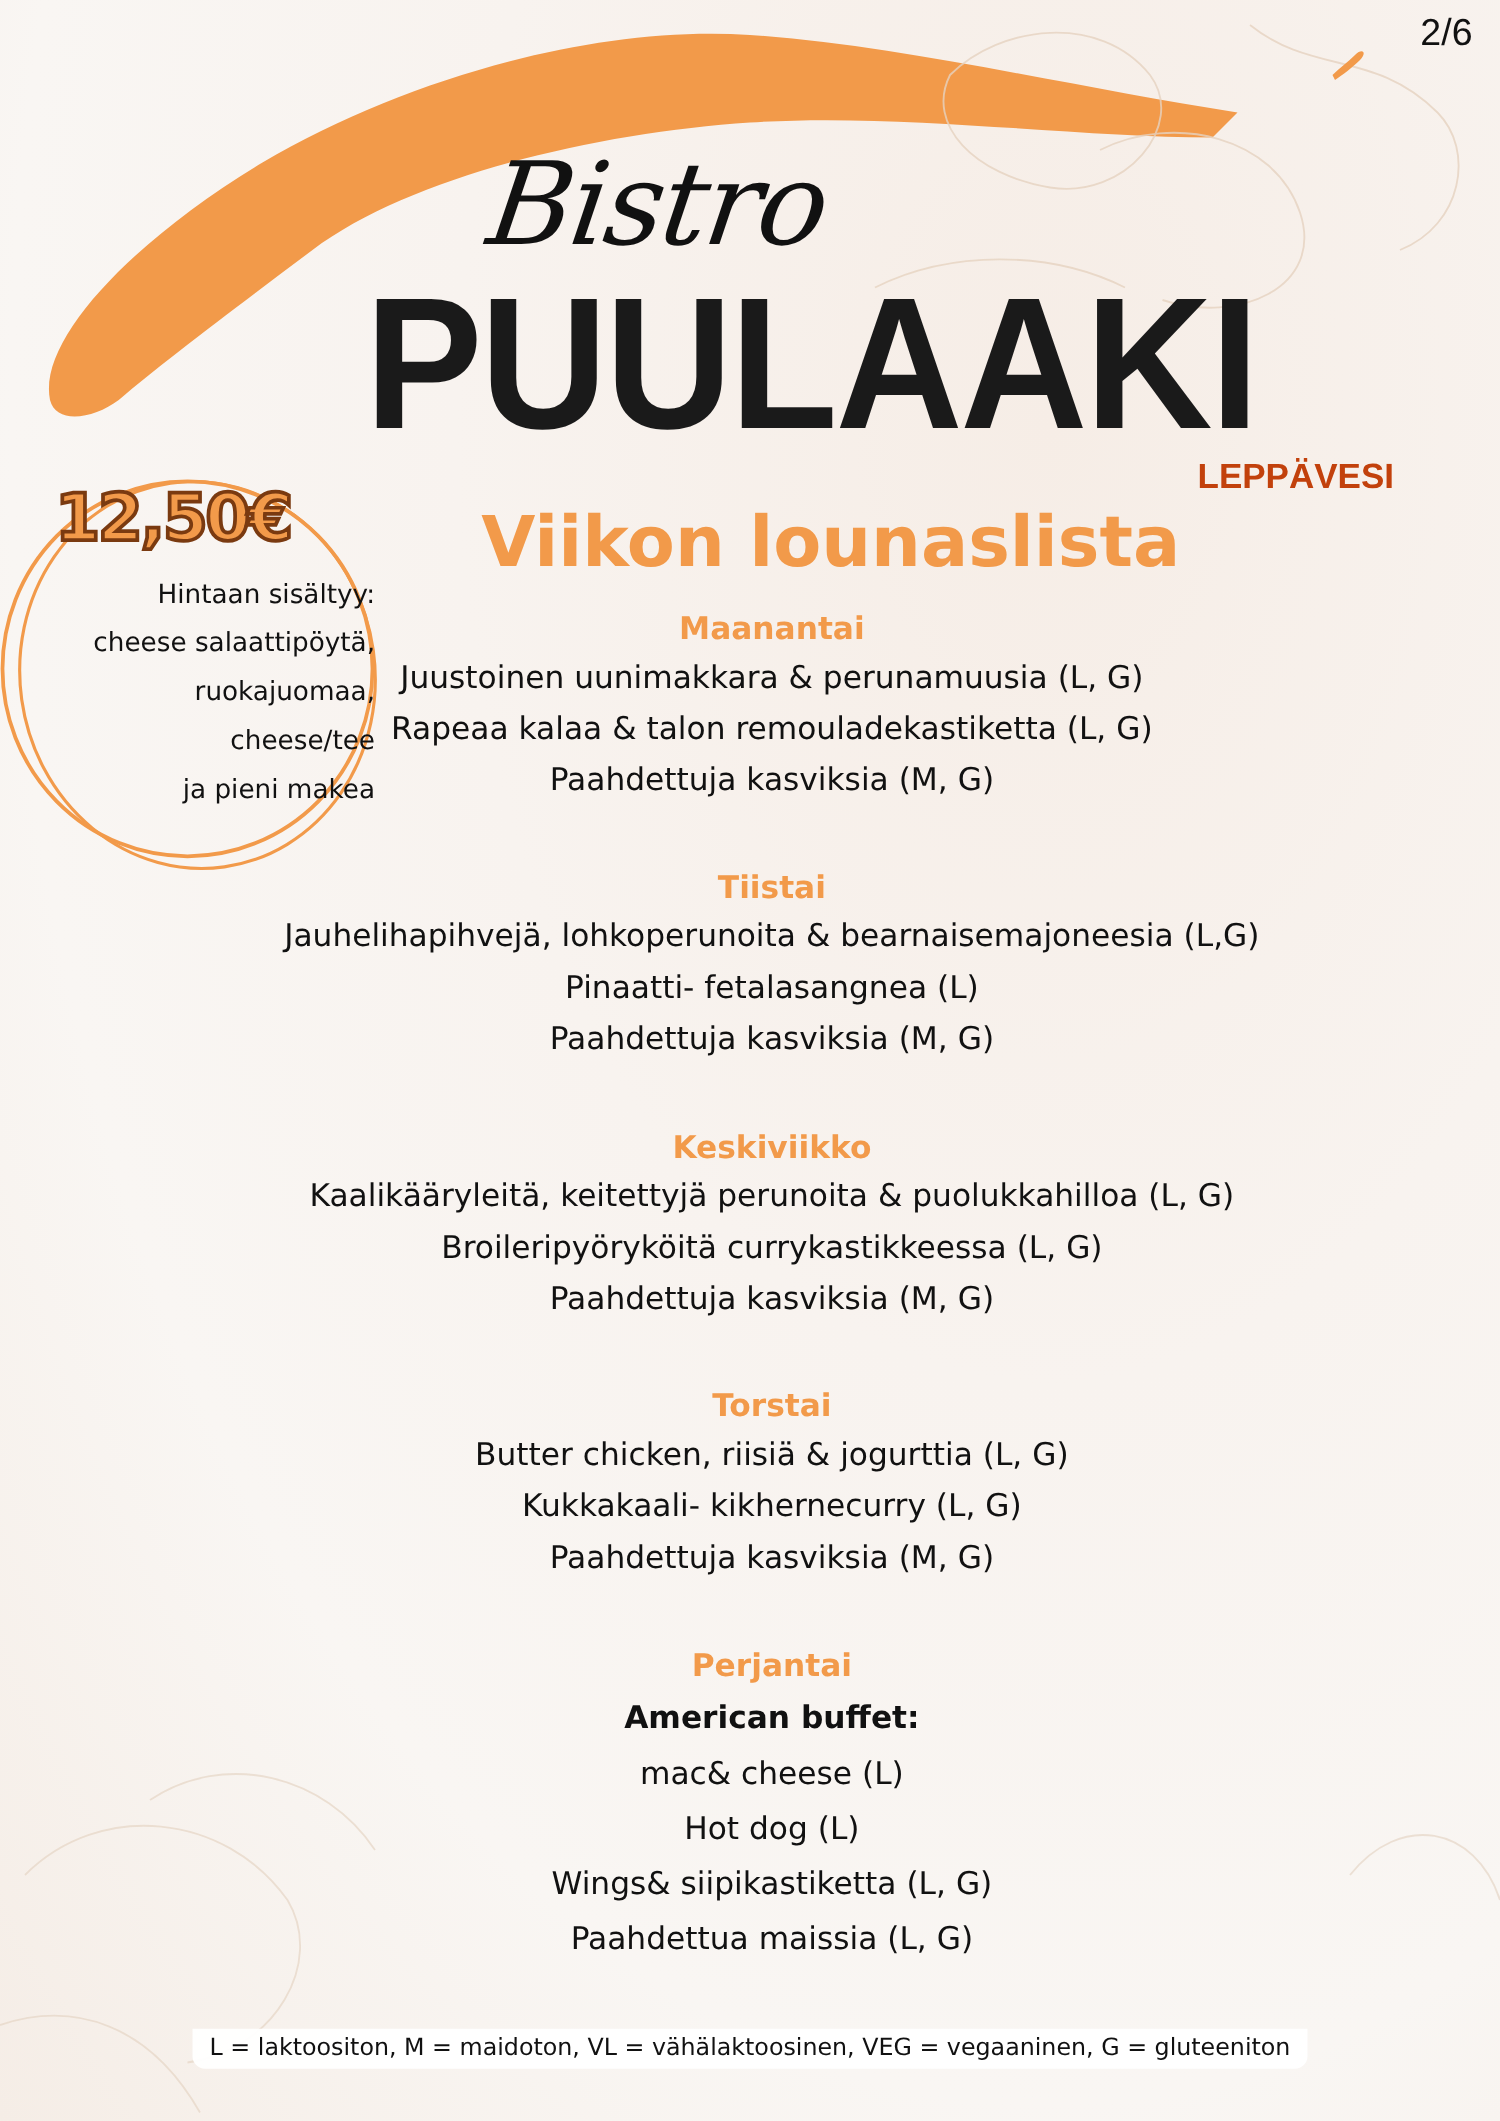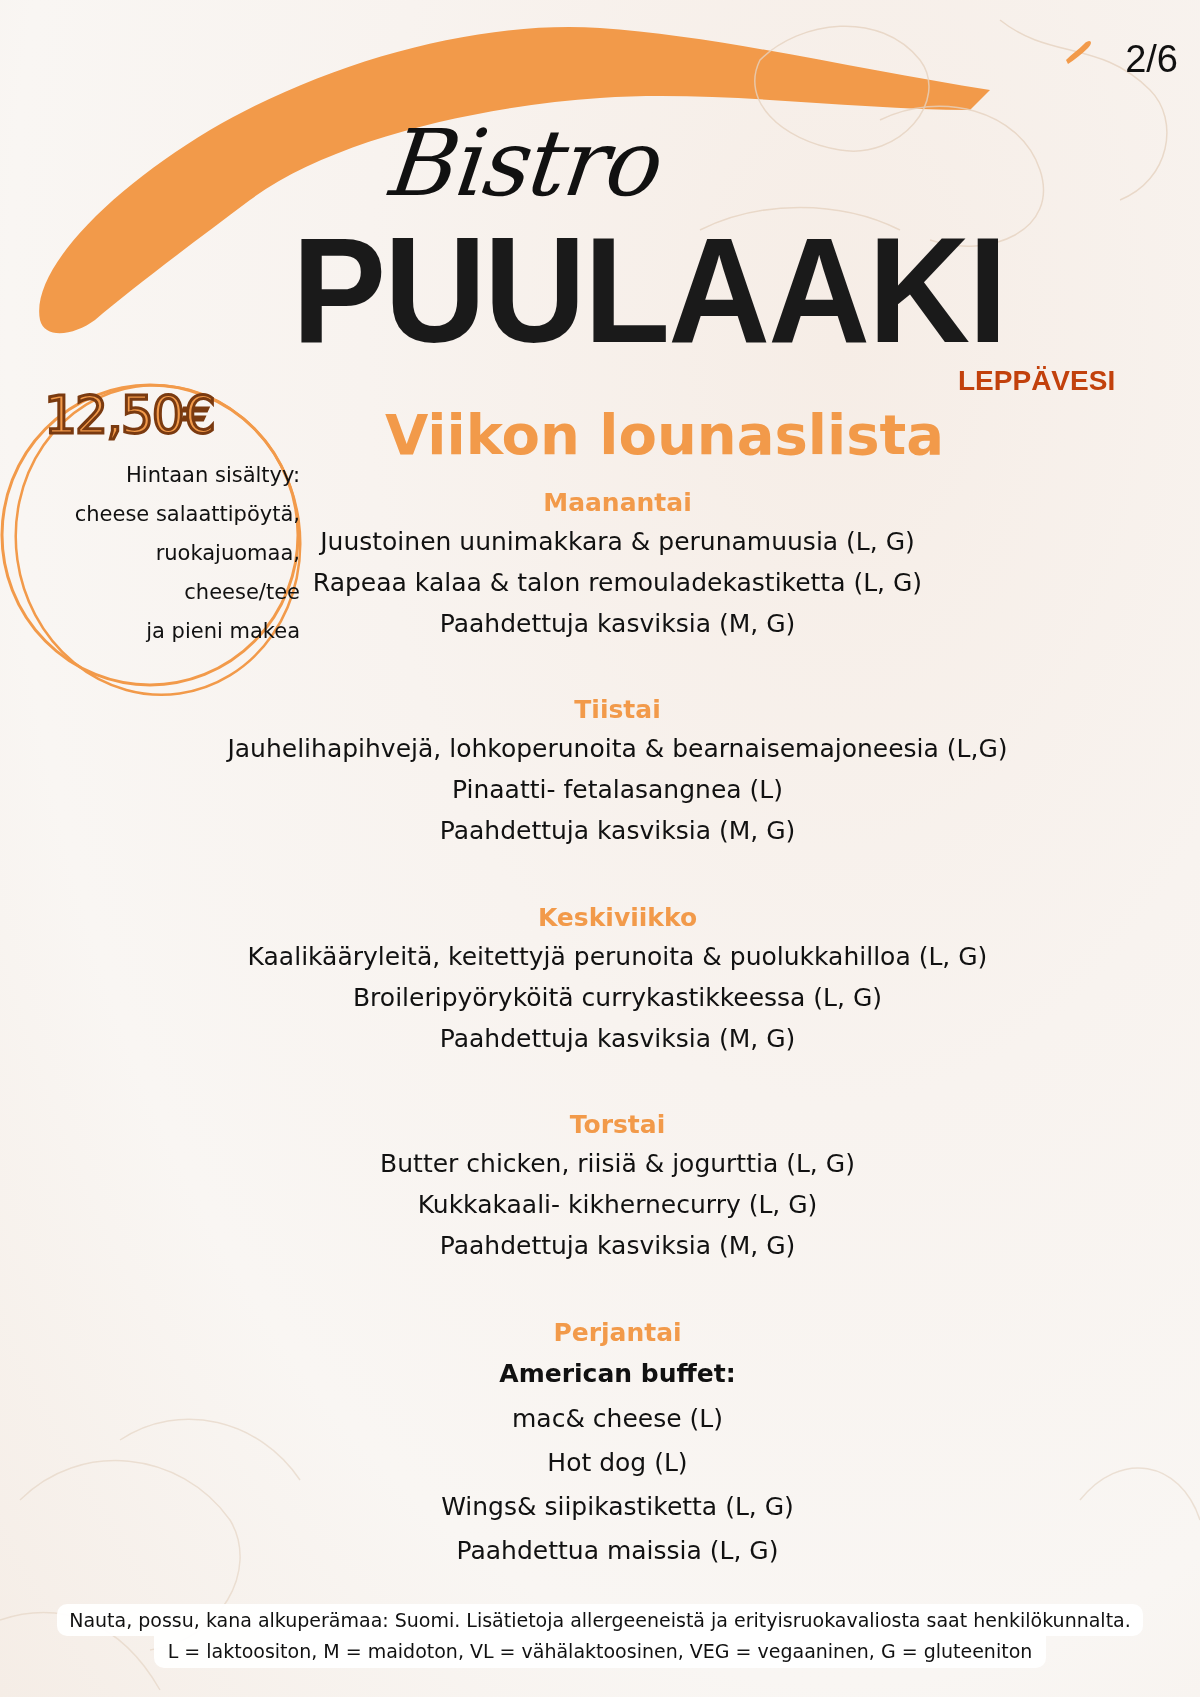--- a/index.html
+++ b/index.html
@@ -2,27 +2,27 @@
 <html><head>
 <meta charset="utf-8">
 <style>
   html, body { margin: 0; padding: 0; }
   body {
     width: 1200px; height: 1697px; position: relative; overflow: hidden;
     background: radial-gradient(ellipse at 70% 20%, #f6ede6 0%, #f8f3ef 40%, #f9f6f3 70%, #f5ede6 100%);
     font-family: "DejaVu Sans", sans-serif; color: #111;
   }
   .deco { position: absolute; left: 0; top: 0; }
-  .page-num { position: absolute; right: 22px; top: 38px; font-family: "Liberation Sans", sans-serif; font-size: 38px; color: #111; }
+  .page-num { position: absolute; right: 22px; top: 10px; font-family: "Liberation Sans", sans-serif; font-size: 30px; color: #111; }
   .page-dash { position: absolute; left: 1062px; top: 36px; }
   .bistro { position: absolute; left: 392px; top: 110px; font-family: "DejaVu Serif", serif; font-style: italic; font-size: 92px; color: #111; letter-spacing: -2px; transform: skewX(-8deg); }
   .puulaaki { position: absolute; left: 292px; top: 215px; font-family: "Liberation Sans", sans-serif; font-weight: bold; font-size: 150px; line-height: 150px; color: #1a1a1a; transform: scaleX(0.94); transform-origin: left top; letter-spacing: -2px; }
   .leppavesi { position: absolute; left: 958px; top: 365px; font-family: "Liberation Sans", sans-serif; font-weight: bold; font-size: 28px; color: #c2410c; }
   .price-circle { position: absolute; left: 0; top: 370px; width: 310px; height: 330px; }
-  .price { position: absolute; left: 44px; top: 385px; font-family: "DejaVu Sans", sans-serif; font-weight: normal; font-size: 52px; color: #f29a4a; -webkit-text-stroke: 3px #7a3a10; letter-spacing: -2px; }
+  .price { position: absolute; left: 44px; top: 385px; font-family: "DejaVu Sans", sans-serif; font-weight: bold; font-size: 52px; color: #f29a4a; -webkit-text-stroke: 3px #7a3a10; letter-spacing: -2px; }
   .includes { position: absolute; left: 10px; top: 456px; width: 290px; text-align: right; font-size: 21px; line-height: 39px; color: #111; }
   .title { position: absolute; left: 385px; top: 402px; font-family: "DejaVu Sans", sans-serif; font-weight: bold; font-size: 56px; color: #f29a4a; }
   .day { position: absolute; left: 0; width: 1235px; text-align: center; }
   .day-name { font-weight: bold; font-size: 25px; color: #f29a4a; margin-bottom: 4px; }
   .dish { font-size: 25px; line-height: 41px; color: #111; }
   .dish.bold { font-weight: bold; }
   .footer { position: absolute; left: 14px; top: 1604px; width: 1172px; text-align: center; }
   .footer-line { display: inline-block; background: rgba(255,255,255,0.95); border-radius: 10px; padding: 5px 12px; font-size: 19px; color: #111; }
   .footer-line.l2 { margin-top: 0; border-radius: 0 0 10px 10px; padding: 4px 14px 6px; }
 </style>
@@ -103,15 +103,15 @@
 <div class="day" style="top:1318px">
   <div class="day-name">Perjantai</div>
   <div class="dish bold" style="line-height:46px">American buffet:</div>
   <div class="dish" style="line-height:44px">mac&amp; cheese (L)</div>
   <div class="dish" style="line-height:44px">Hot dog (L)</div>
   <div class="dish" style="line-height:44px">Wings&amp; siipikastiketta (L, G)</div>
   <div class="dish" style="line-height:44px">Paahdettua maissia (L, G)</div>
 </div>
 
 <div class="footer">
-  <div class="footer-line">Nauta, possu, kana alkuperämaa: Suomi. Lisätietoja allergeeneistä ja erityisruokavaliosta saat henkilökunnalta.</div><br>
+  <br>
   <div class="footer-line l2">L = laktoositon, M = maidoton, VL = vähälaktoosinen, VEG = vegaaninen, G = gluteeniton</div>
 </div>
 
 </body></html>

